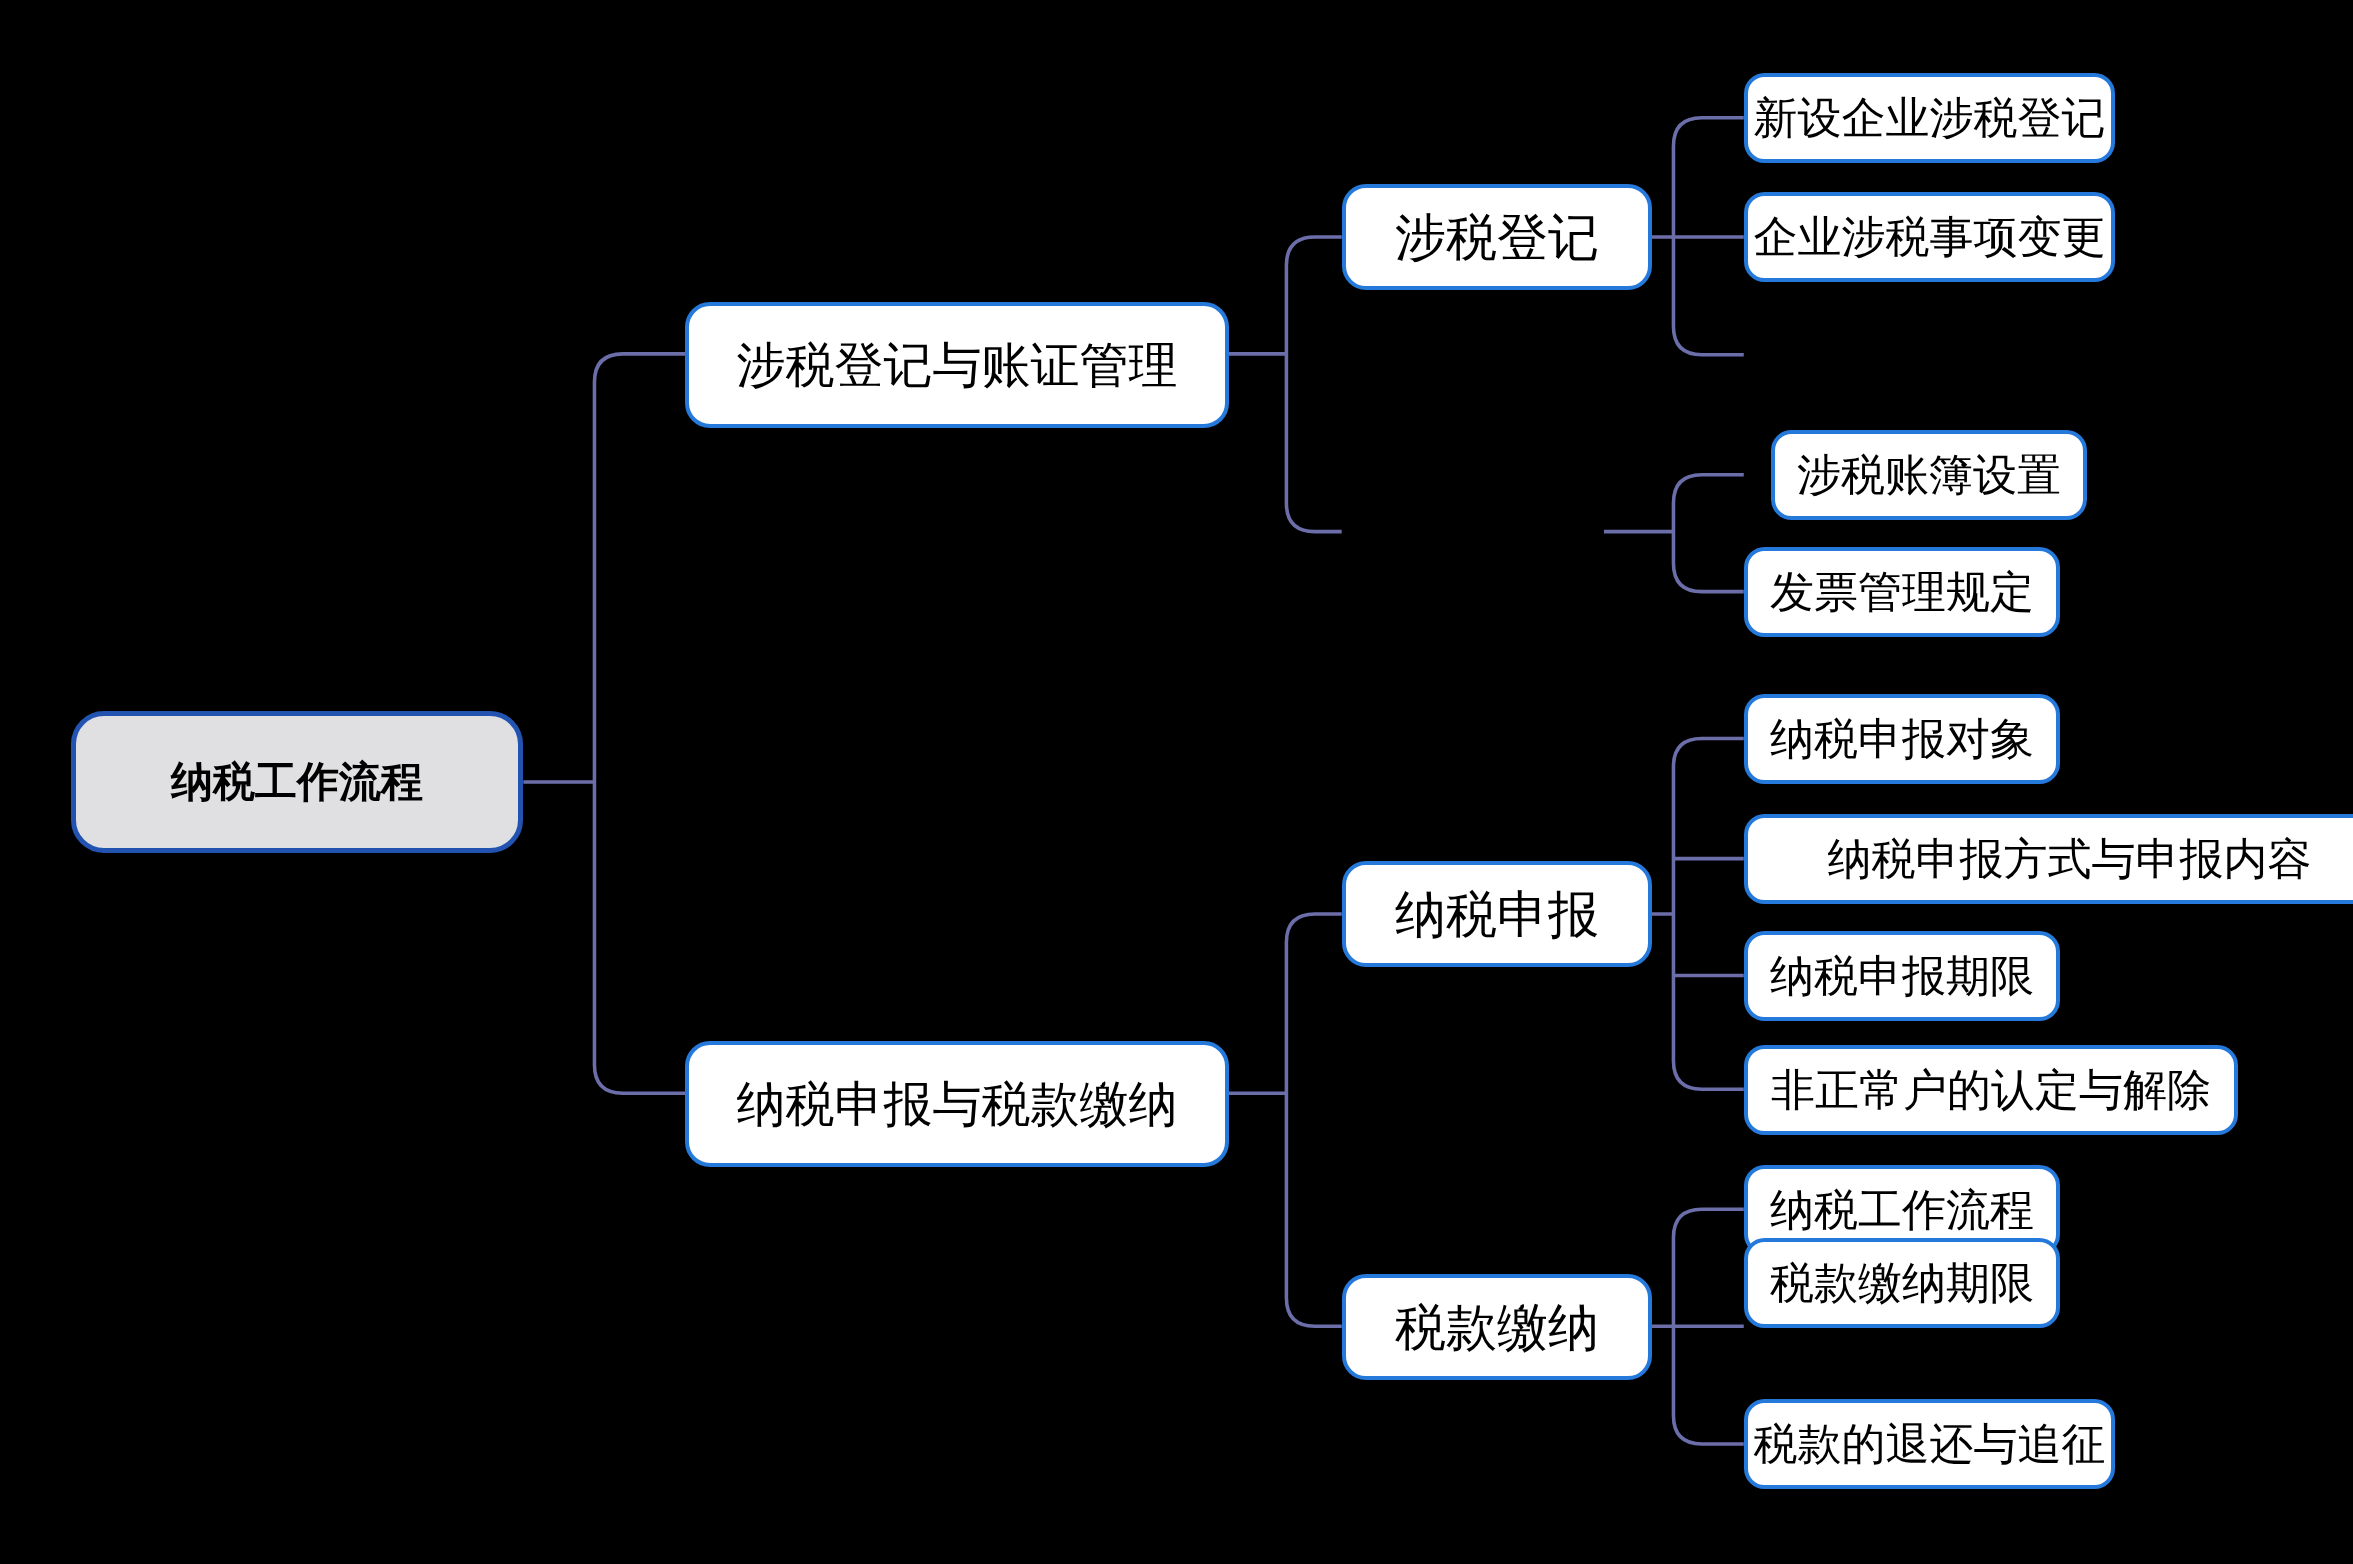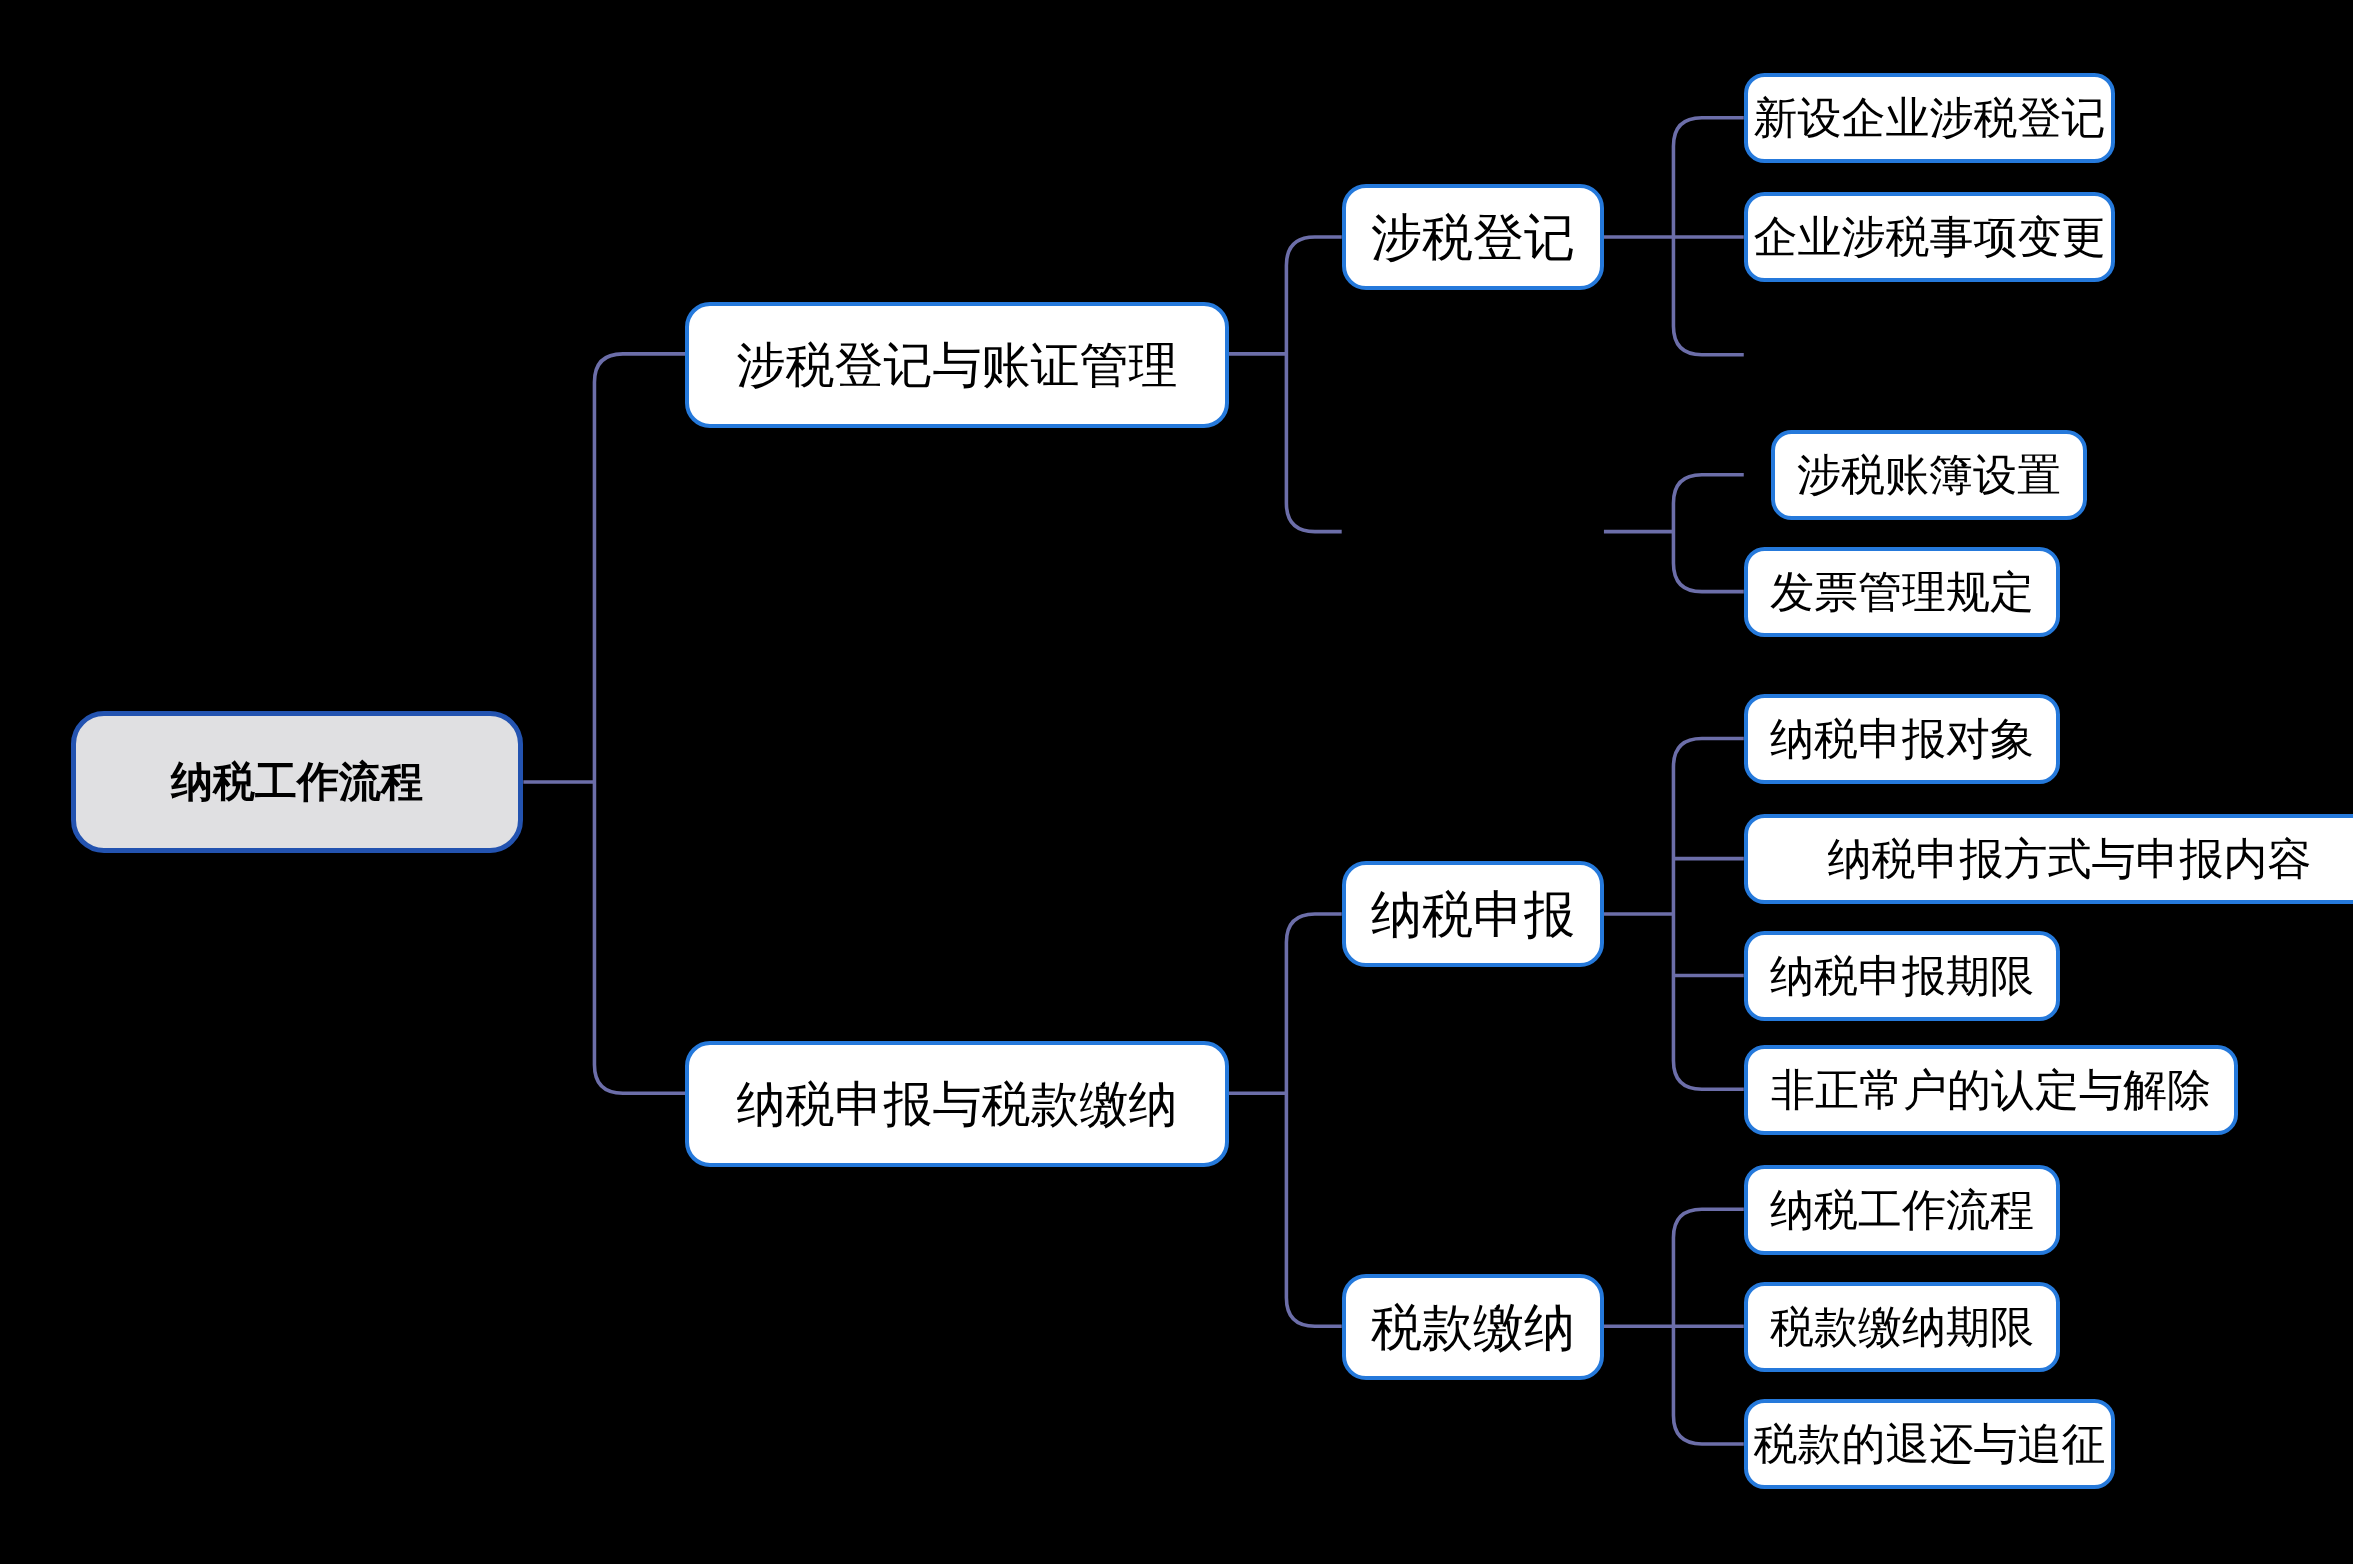--- a/index.html
+++ b/index.html
@@ -26,31 +26,31 @@
   .root{
     background:var(--root-fill,#E0E0E2);
     border:5.5px solid var(--root-border,#2353B0);
     border-radius:33px;
     font-size:42px;font-weight:bold;
     left:71px;top:711px;width:452px;height:142px;
   }
   .lvl1{font-size:49px;width:544px;height:126px;left:685px;border-radius:25px;}
   .b0{top:302px;}
   .b1{top:1041px;}
-  .lvl2{font-size:51px;width:262px;height:106px;left:1342px;border-radius:24px;}
+  .lvl2{font-size:51px;width:310px;height:106px;left:1342px;border-radius:24px;}
   .c0{top:184px;}
   .c1{top:479px;}
   .c2{top:861px;}
   .c3{top:1274px;}
   .leaf{font-size:44px;height:90px;left:1744px;border-radius:20.5px;}
   .w6{width:316px;}  .w8{width:371px;}  .w10{width:494px;}  .w11{width:651px;}
   .l1{top:73px;}   .l2{top:192px;}  .l3{top:310px;}
   .l4{top:430px;margin-left:27px;}  .l5{top:547px;}
   .l6{top:694px;}  .l7{top:814px;} .l8{top:931px;} .l9{top:1045px;}
-  .l10{top:1165px;}.l11{top:1282px;}.l12{top:1399px;}
+  .l10{top:1165px;}.l11{top:1238px;}.l12{top:1399px;}
 </style>
 </head>
 <body>
 
 <div class="canvas" style="--bg: #000000; --node-fill: #FFFFFF; --node-border: #2579DB; --root-fill: #E0E0E2; --root-border: #2353B0; --line: #6C6EA9; --text: #000000;">
 
   <svg class="connectors" viewBox="0 0 2979 1980">
 
     <path d="M 662 990 H 752"></path>
     <path d="M 867 448 H 788 Q 752 448 752 484 V 1348 Q 752 1384 788 1384 H 867"></path>

